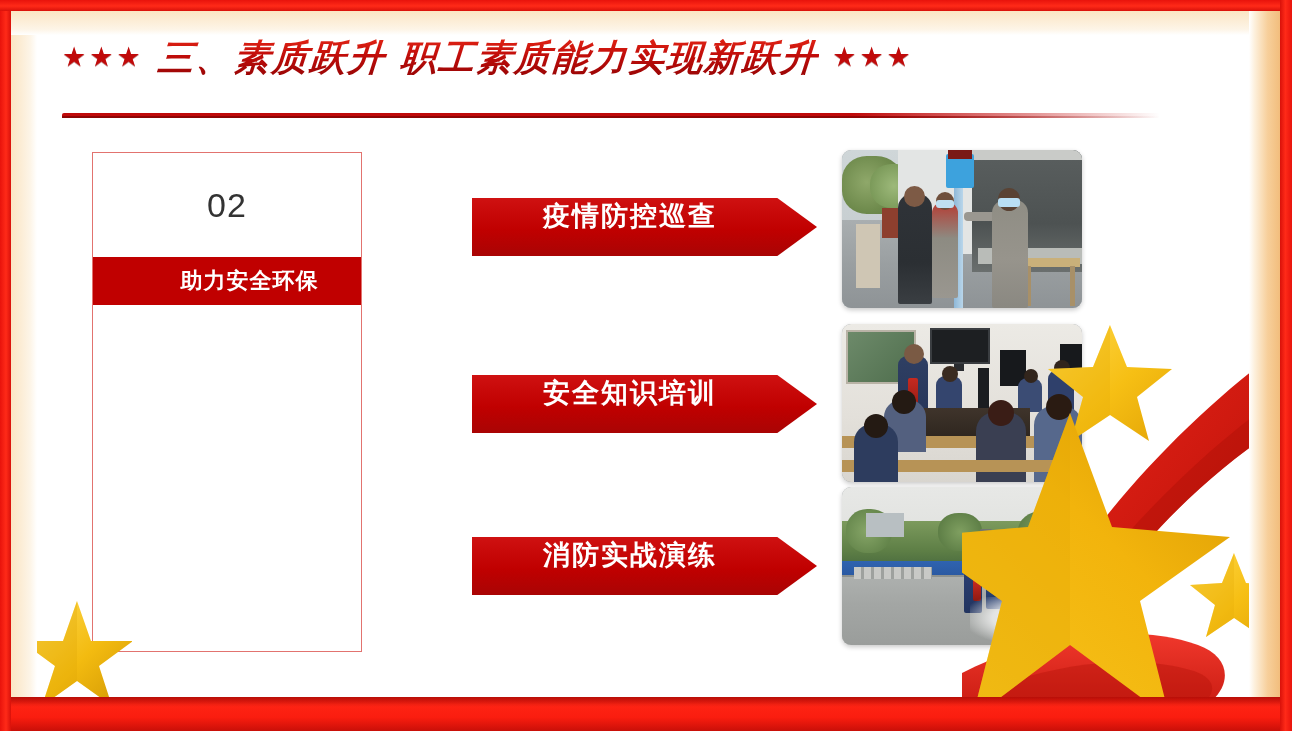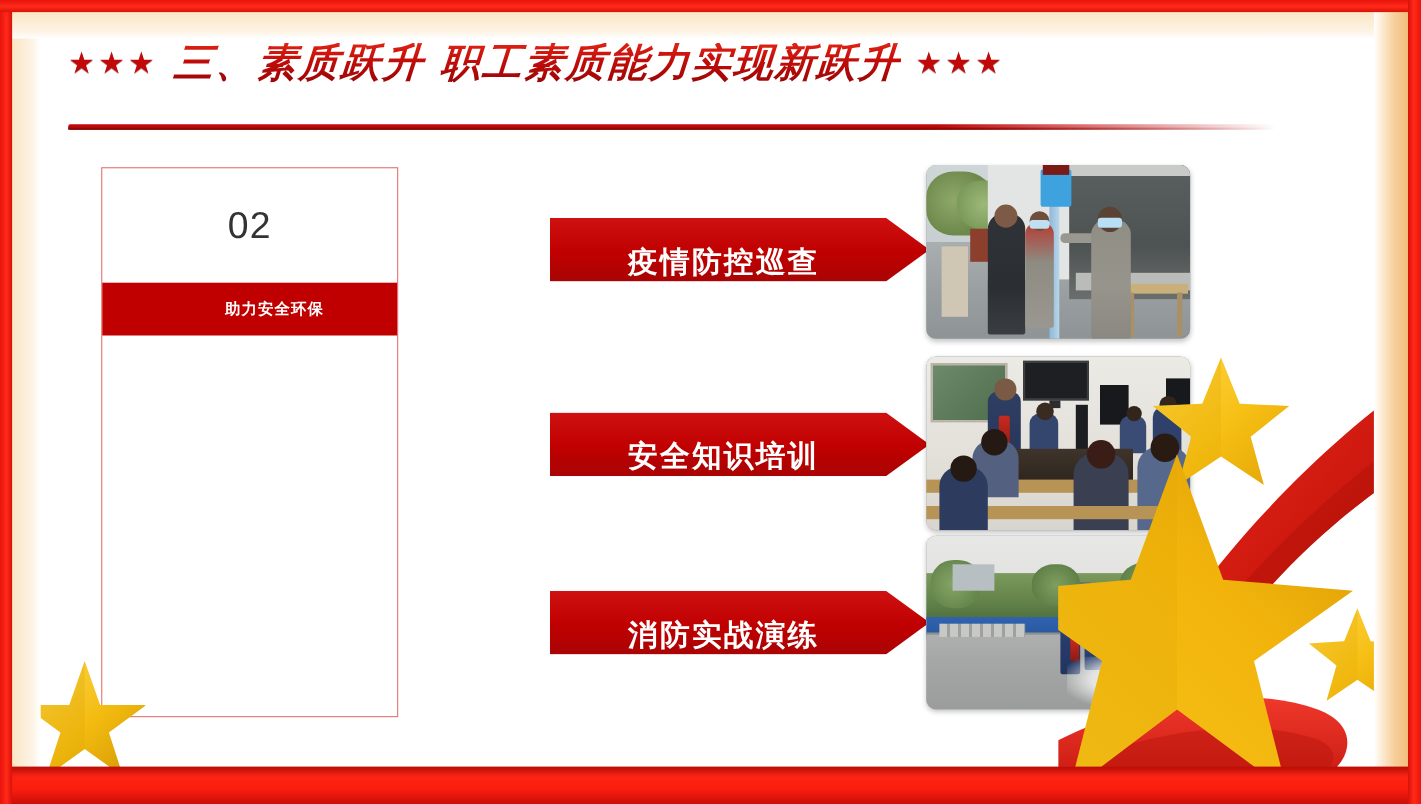--- a/index.html
+++ b/index.html
@@ -85,42 +85,41 @@
     background:#ffffff; border:1.5px solid #e2736f; z-index:25;
   }
   .card-num {
     height:104px; display:flex; align-items:center; justify-content:center;
     font-family:"Liberation Sans", sans-serif;
     font-size:34px; color:#333333; font-weight:400; letter-spacing:1px;
   }
   .card-band {
     height:48px; background:#c00000;
     display:flex; align-items:center; justify-content:center;
-    color:#ffffff; font-weight:700; font-size:14px; letter-spacing:1px;
+    color:#ffffff; font-weight:700; font-size:22px; letter-spacing:1px;
     font-family:"DejaVu Sans", sans-serif;
     padding-left:45px;
   }
   .card-body {
     padding:30px 20px 0 20px;
     font-family:"DejaVu Serif", serif;
     font-size:19.5px; line-height:1.62; color:#1a1a1a;
     text-align:justify; text-justify:inter-ideograph;
     text-indent:0;
   }
   .card-body .lead { font-size:25px; font-weight:700; }
   .hl { color:#ef3b36; }
 
   
   .arrow {
     position:absolute; height:58px; width:345px; z-index:26;
     background:linear-gradient(180deg,#cf1111 0%,#c00000 55%,#a90404 100%);
     clip-path:polygon(0 0, 88.5% 0, 100% 50%, 88.5% 100%, 0 100%);
-    display:flex; align-items:flex-end;
+    display:flex; align-items:flex-start;
     filter:drop-shadow(2px 3px 3px rgba(90,90,90,.38));
-    margin-left:28px;
   }
   .arrow-label {
     color:#ffffff; font-weight:700; font-size:27px; letter-spacing:2px;
     font-family:"DejaVu Sans", sans-serif;
     width:300px; text-align:center; margin-left:8px;
   }
   #arrow1 { left:472px; top:198px; }
   #arrow2 { left:472px; top:375px; }
   #arrow3 { left:472px; top:537px; }
 

